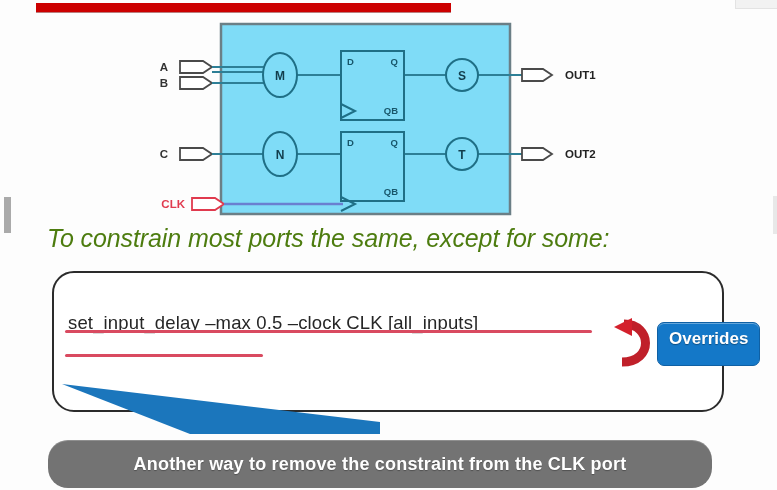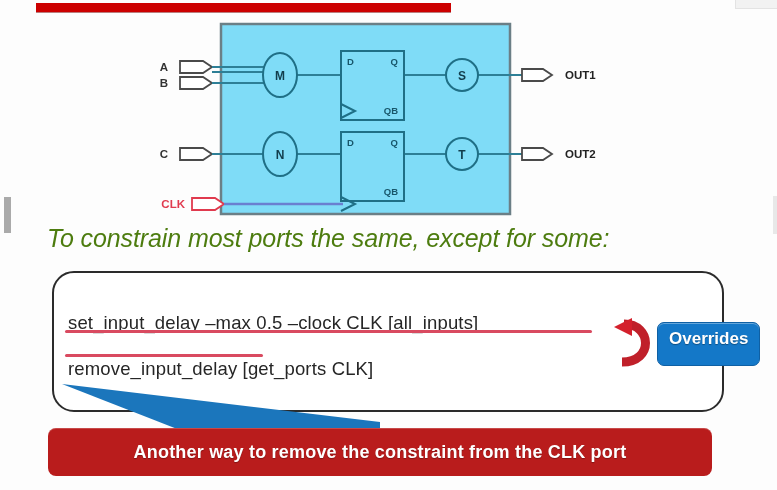--- a/index.html
+++ b/index.html
@@ -143,25 +143,25 @@
   #callout-tail {
     position: absolute;
     left: 60px;
     top: 382px;
     width: 320px;
     height: 52px;
   }
   #callout-banner {
     position: absolute;
     left: 48px;
-    top: 428px;
+    top: 440px;
     width: 664px;
     height: 48px;
-    background: #b91c1c;
-    border-radius: 8px;
+    background: #737373;
+    border-radius: 20px;
     box-shadow: inset 0 1px 0 rgba(255,255,255,.2);
   }
   #callout-text {
     position: absolute;
     left: 0;
     top: 0;
     width: 664px;
     height: 48px;
     line-height: 48px;
     text-align: center;
@@ -269,23 +269,20 @@
 <div id="code-box"></div>
 
 <div id="code-lines">
   <div class="code-line">
     <span>set_input_delay –max 0.5 –clock CLK  [all_inputs]</span>
     <span class="strike" id="strike-1"></span>
   </div>
   <div class="code-line">
     <span class="strike" id="strike-2"></span>
   </div>
-  <div class="code-line">
-    <span>remove_input_delay [get_ports  CLK]</span>
-  </div>
 </div>
 
 <svg id="override-arrow" viewBox="0 0 46 54" xmlns="http://www.w3.org/2000/svg">
   <path d="M 12 8 C 40 8 42 46 10 46" fill="none" stroke="#c0202a" stroke-width="9" stroke-linecap="butt"></path>
   <polygon points="20,2 20,20 2,11" fill="#d4202c"></polygon>
 </svg>
 
 <div id="overrides-badge">Overrides</div>
 
 <svg id="callout-tail" viewBox="0 0 320 52" xmlns="http://www.w3.org/2000/svg">

